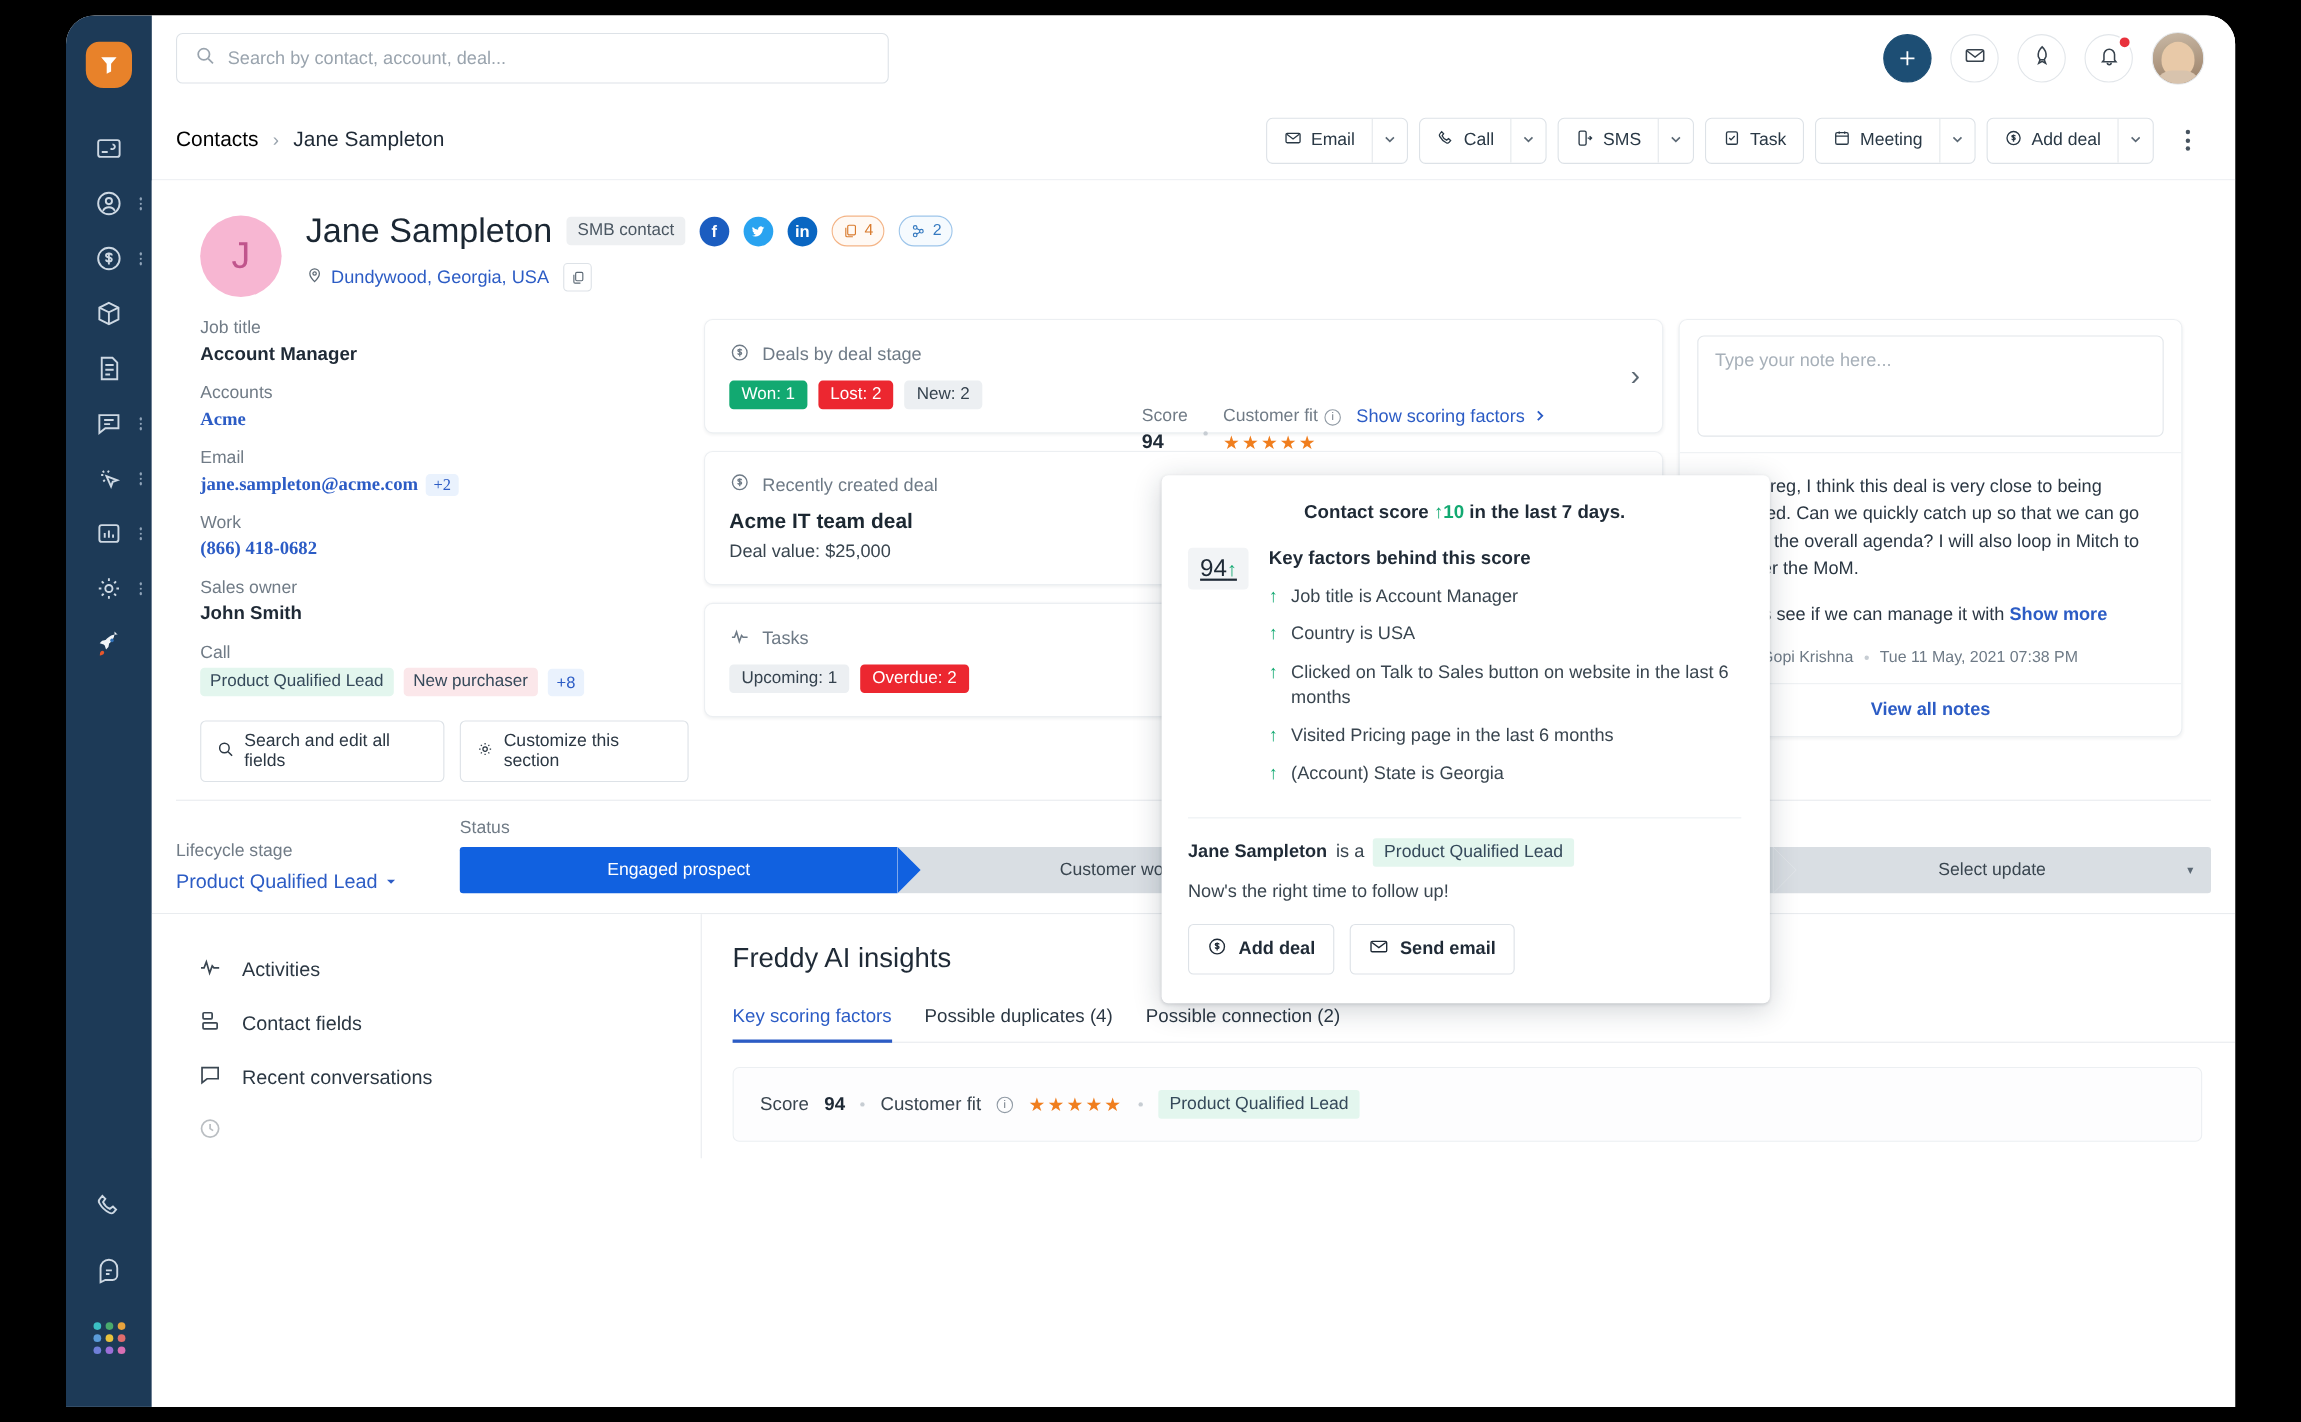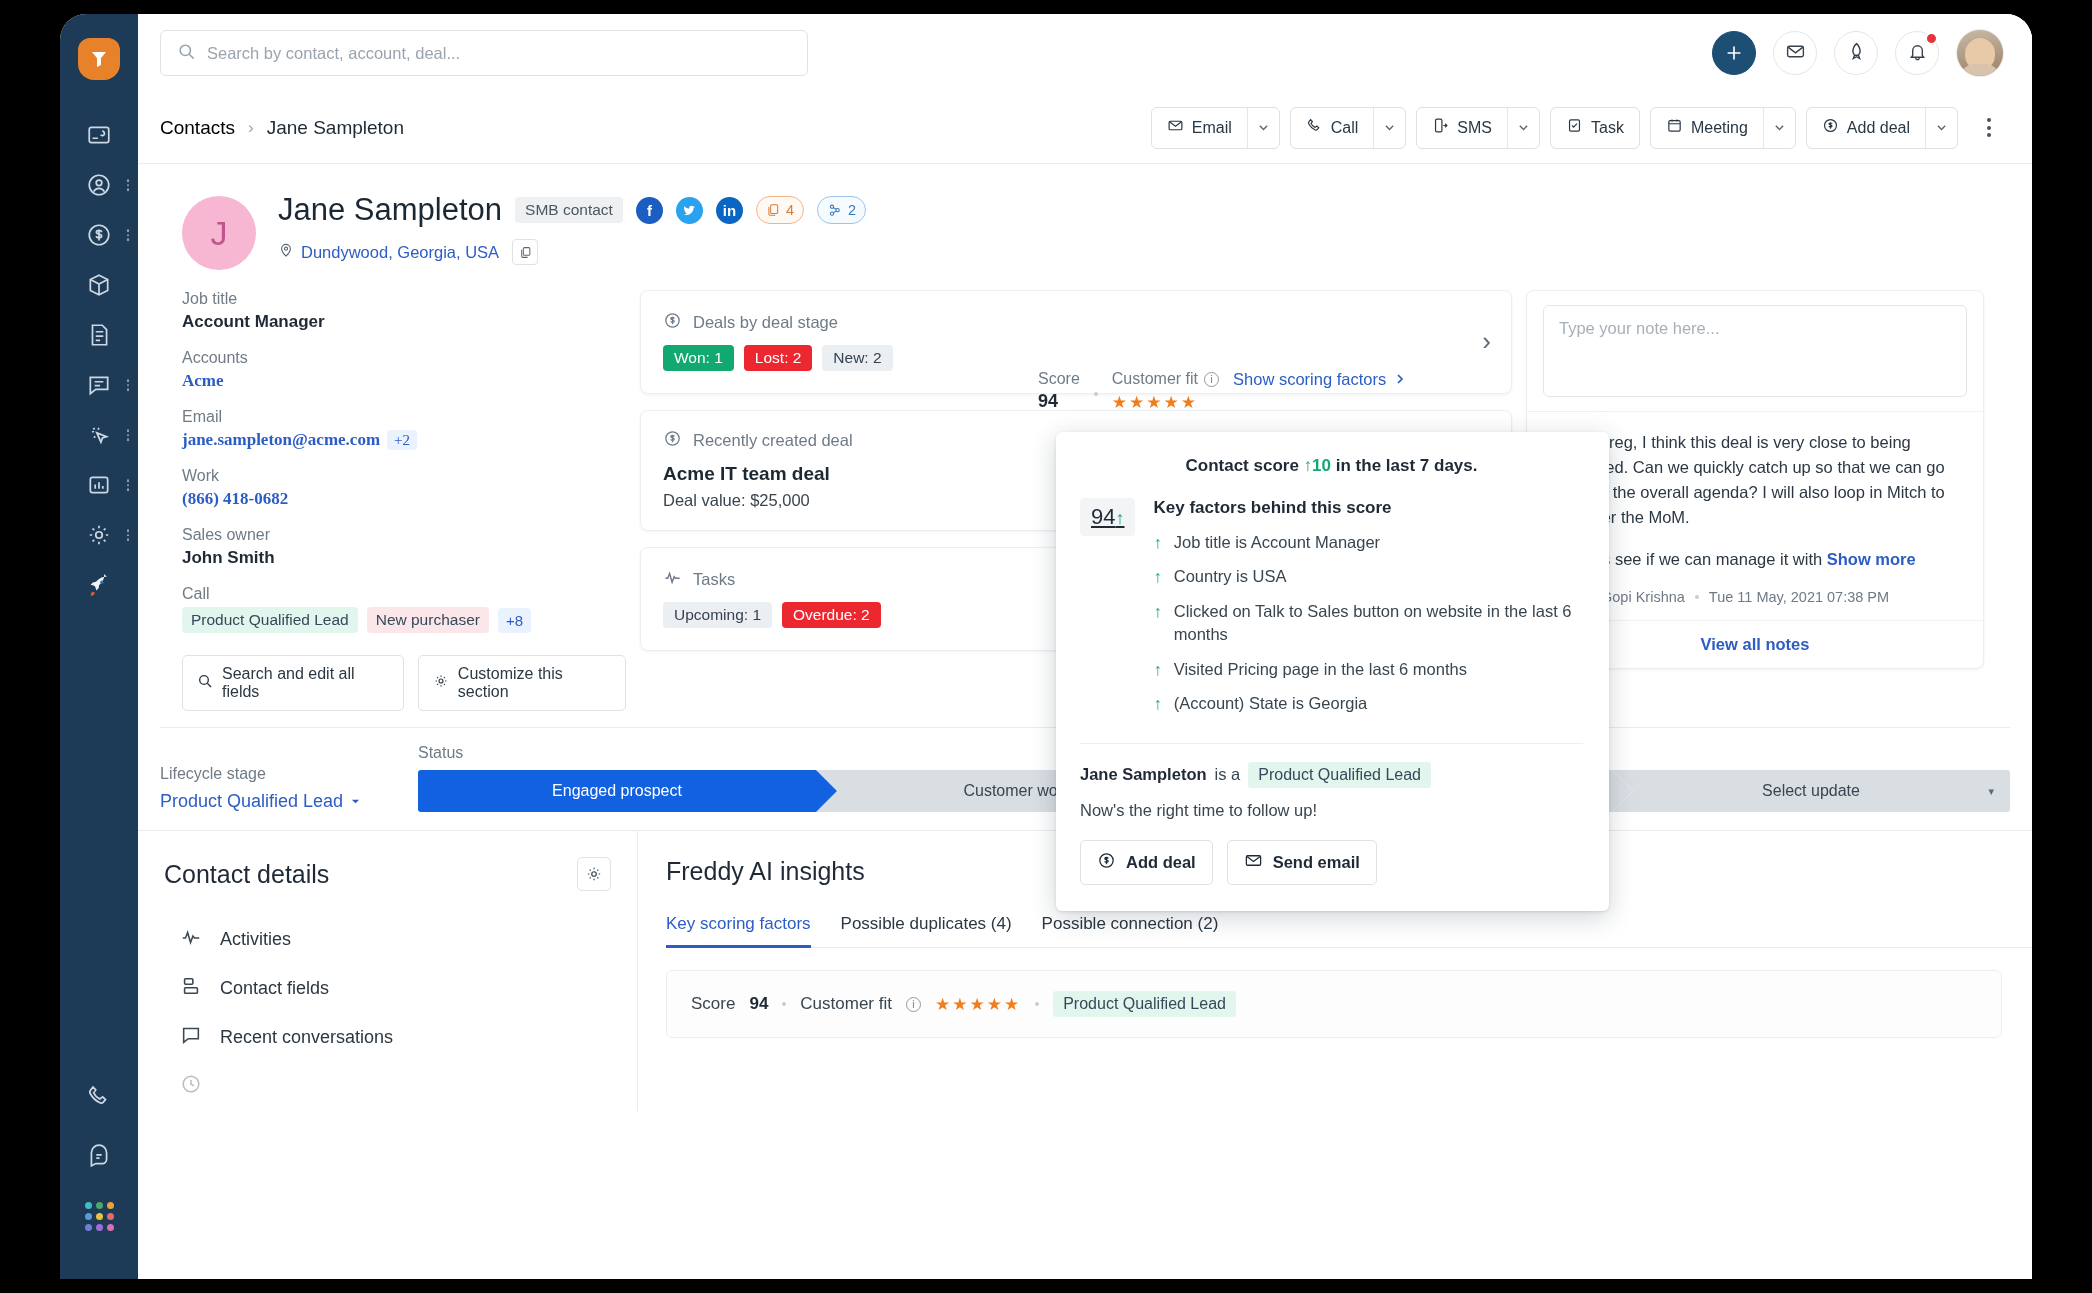--- a/index.html
+++ b/index.html
@@ -876,29 +876,20 @@
             <div class="pstage inactive">
               <span>Select update</span>
               <span class="pcaret">▾</span>
             </div>
           </div>
         </div>
       </div>
 
       <div class="bottom">
         <div class="bl">
-          <div class="bl-head">
-            <span class="bl-title">Contact details</span>
-            <span class="gear-btn">
-              <svg width="18" height="18" viewBox="0 0 24 24" fill="none" stroke="#3b4752" stroke-width="1.6">
-                  <circle cx="12" cy="12" r="3"></circle>
-                  <path d="M12 3.8v2M12 18.2v2M20.2 12h-2M5.8 12h-2M17.8 6.2l-1.4 1.4M7.6 16.4l-1.4 1.4M17.8 17.8l-1.4-1.4M7.6 7.6 6.2 6.2"></path>
-                </svg>
-            </span>
-          </div>
           <div class="bl-item">
             <span><svg width="22" height="22" viewBox="0 0 24 24" fill="none" stroke="#3b4752" stroke-width="1.7">
                   <path d="M3 13h3l2.3-6 3.2 11 2.6-7 1.7 2h5.2"></path>
                 </svg></span>
             <span>Activities</span>
           </div>
           <div class="bl-item">
             <span><svg width="22" height="22" viewBox="0 0 24 24" fill="none" stroke="#3b4752" stroke-width="1.7">
                   <rect x="5" y="4" width="9" height="6" rx="1"></rect>
                   <rect x="5" y="14" width="14" height="6" rx="1"></rect>

